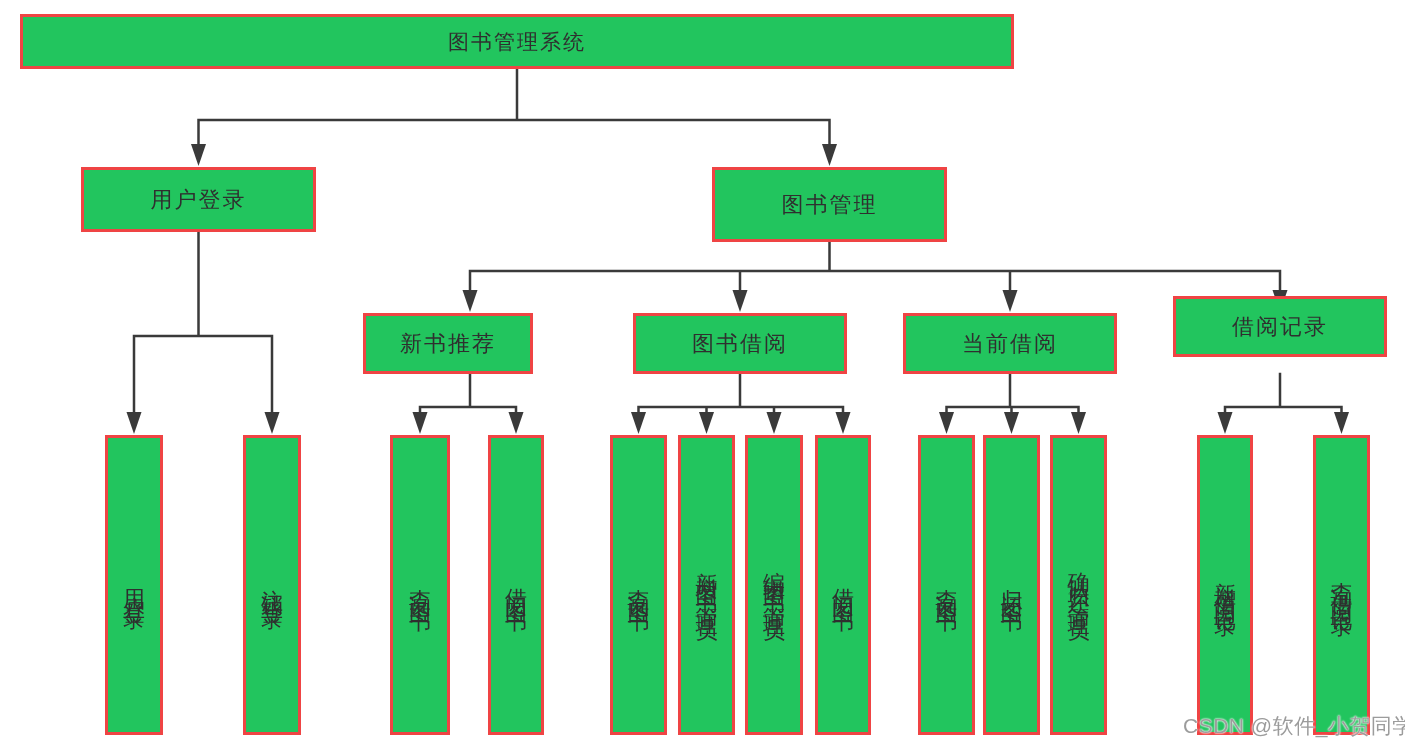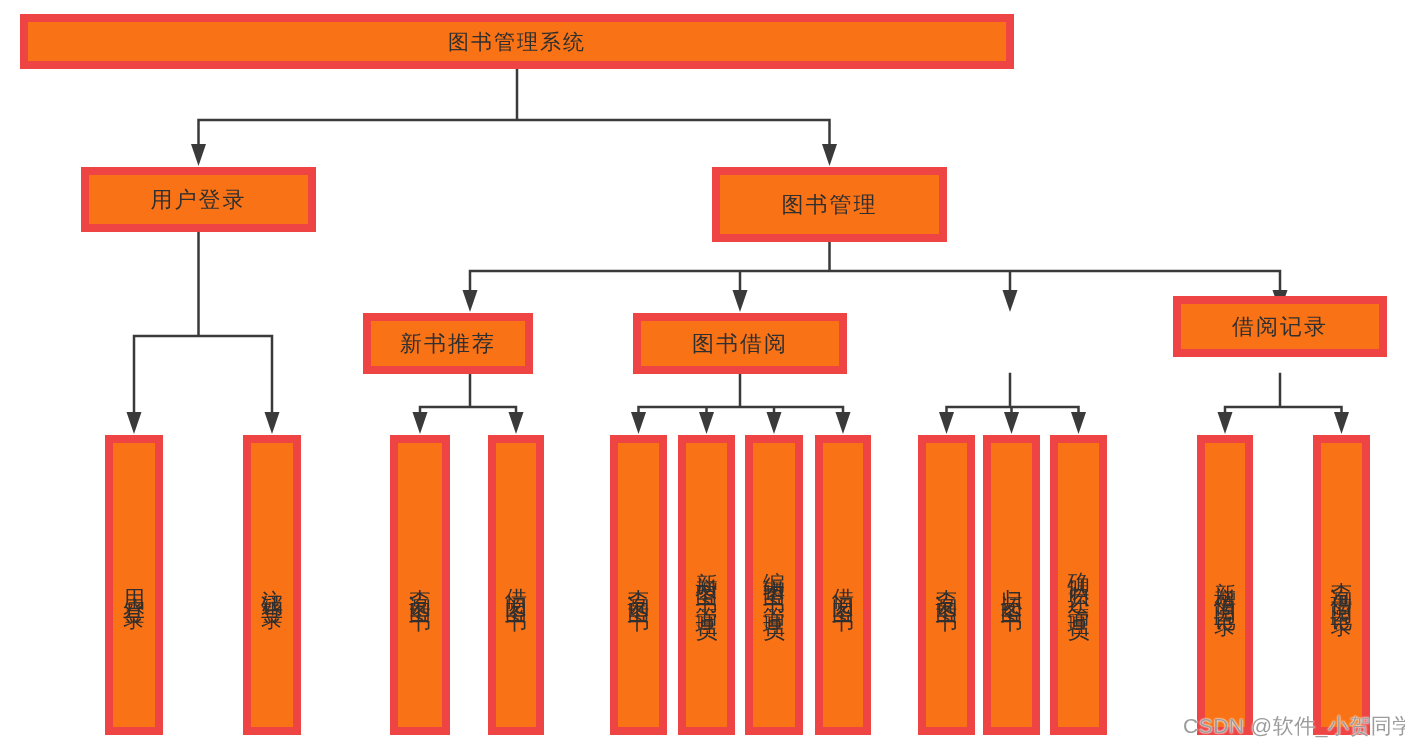--- a/index.html
+++ b/index.html
@@ -16,22 +16,22 @@
     overflow: hidden;
   }
   .connector-layer {
     position: absolute;
     left: 0; top: 0;
     width: 1405px; height: 747px;
   }
   .node {
     position: absolute;
     box-sizing: border-box;
-    background: #f97316;
-    border: 8px solid #ef4444;
+    background: #22c55e;
+    border: 3px solid #ef4444;
     display: flex;
     align-items: center;
     justify-content: center;
     color: #2f2f2f;
   }
   .hlabel {
     font-size: 22px;
     letter-spacing: 2px;
     white-space: nowrap;
   }
@@ -105,20 +105,23 @@
   <div class="node" style="left:712px; top:167px; width:235px; height:75px;">
     <span class="hlabel">图书管理</span>
   </div>
 
   <div class="node" style="left:363px; top:313px; width:170px; height:61px;">
     <span class="hlabel">新书推荐</span>
   </div>
   <div class="node" style="left:633px; top:313px; width:214px; height:61px;">
     <span class="hlabel">图书借阅</span>
   </div>
+  <div class="node" style="left:903px; top:313px; width:214px; height:61px;">
+    <span class="hlabel">当前借阅</span>
+  </div>
   <div class="node" style="left:1173px; top:296px; width:214px; height:61px;">
     <span class="hlabel">借阅记录</span>
   </div>
 
   <div class="node vnode" style="left:105px; width:58px;">
     <span class="vlabel">用户登录</span>
   </div>
   <div class="node vnode" style="left:243px; width:58px;">
     <span class="vlabel">注销登录</span>
   </div>

